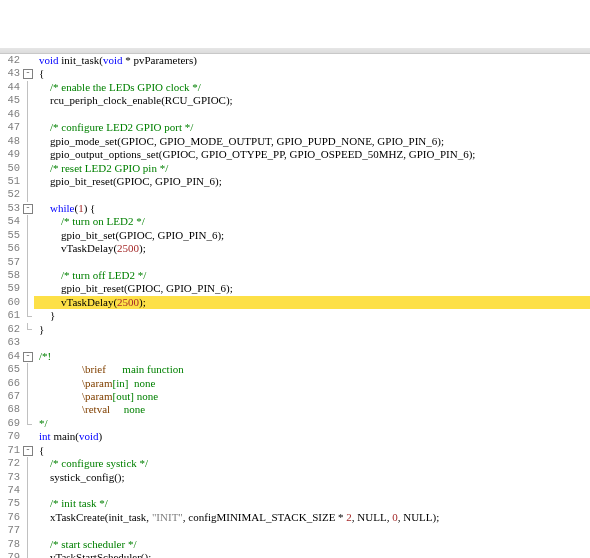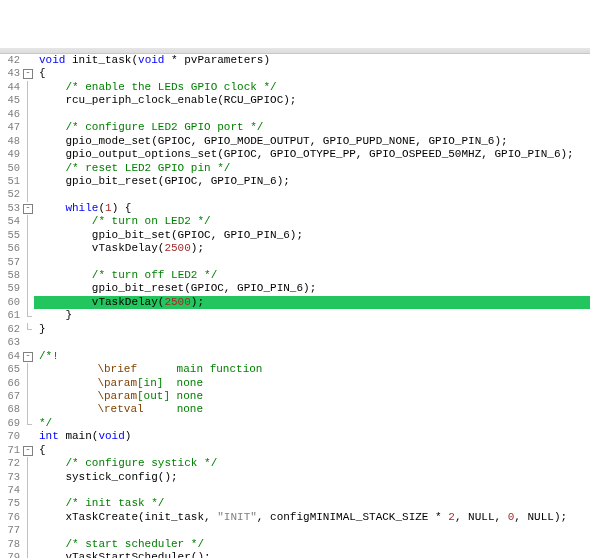--- a/index.html
+++ b/index.html
@@ -93,22 +93,23 @@
     position: absolute;
     left: 5px;
     top: 50%;
     width: 5px;
     height: 1px;
     background: #c0c0c0;
   }
   .code {
     flex: 1;
     padding-left: 5px;
+    font-family: Liberation Serif, serif;
   }
-  .hl { background: #22c55e; }
+  .hl { background: #fde047; }
   .kw { color: #0000ff; }
   .com { color: #008000; }
   .num { color: #a52a2a; }
   .str { color: #808080; }
   .sys { color: #804000; margin-left: 32px; }
 </style>
 </head>
 <body>
 
 

